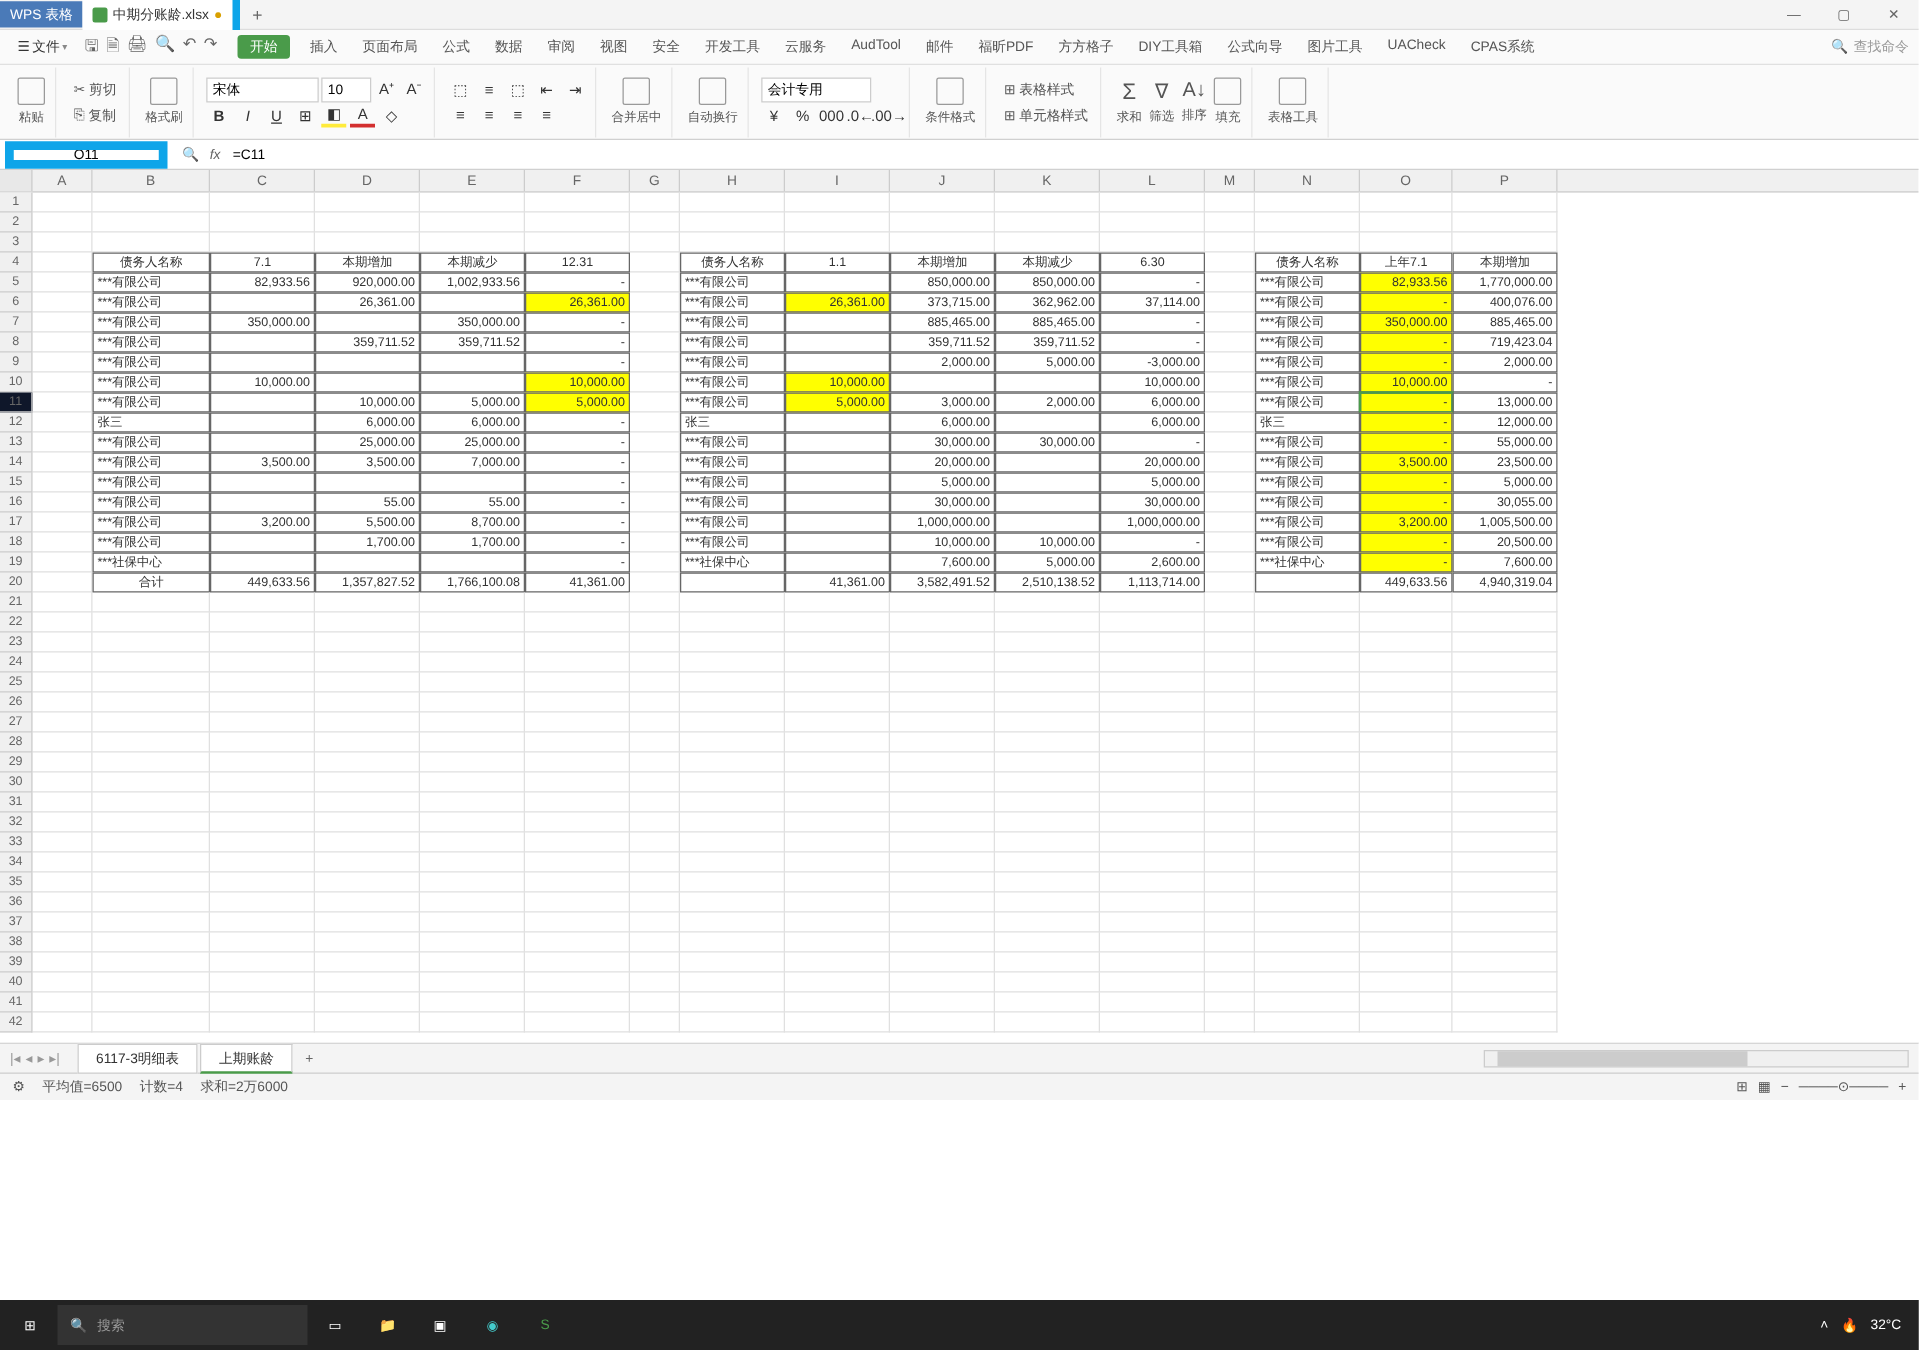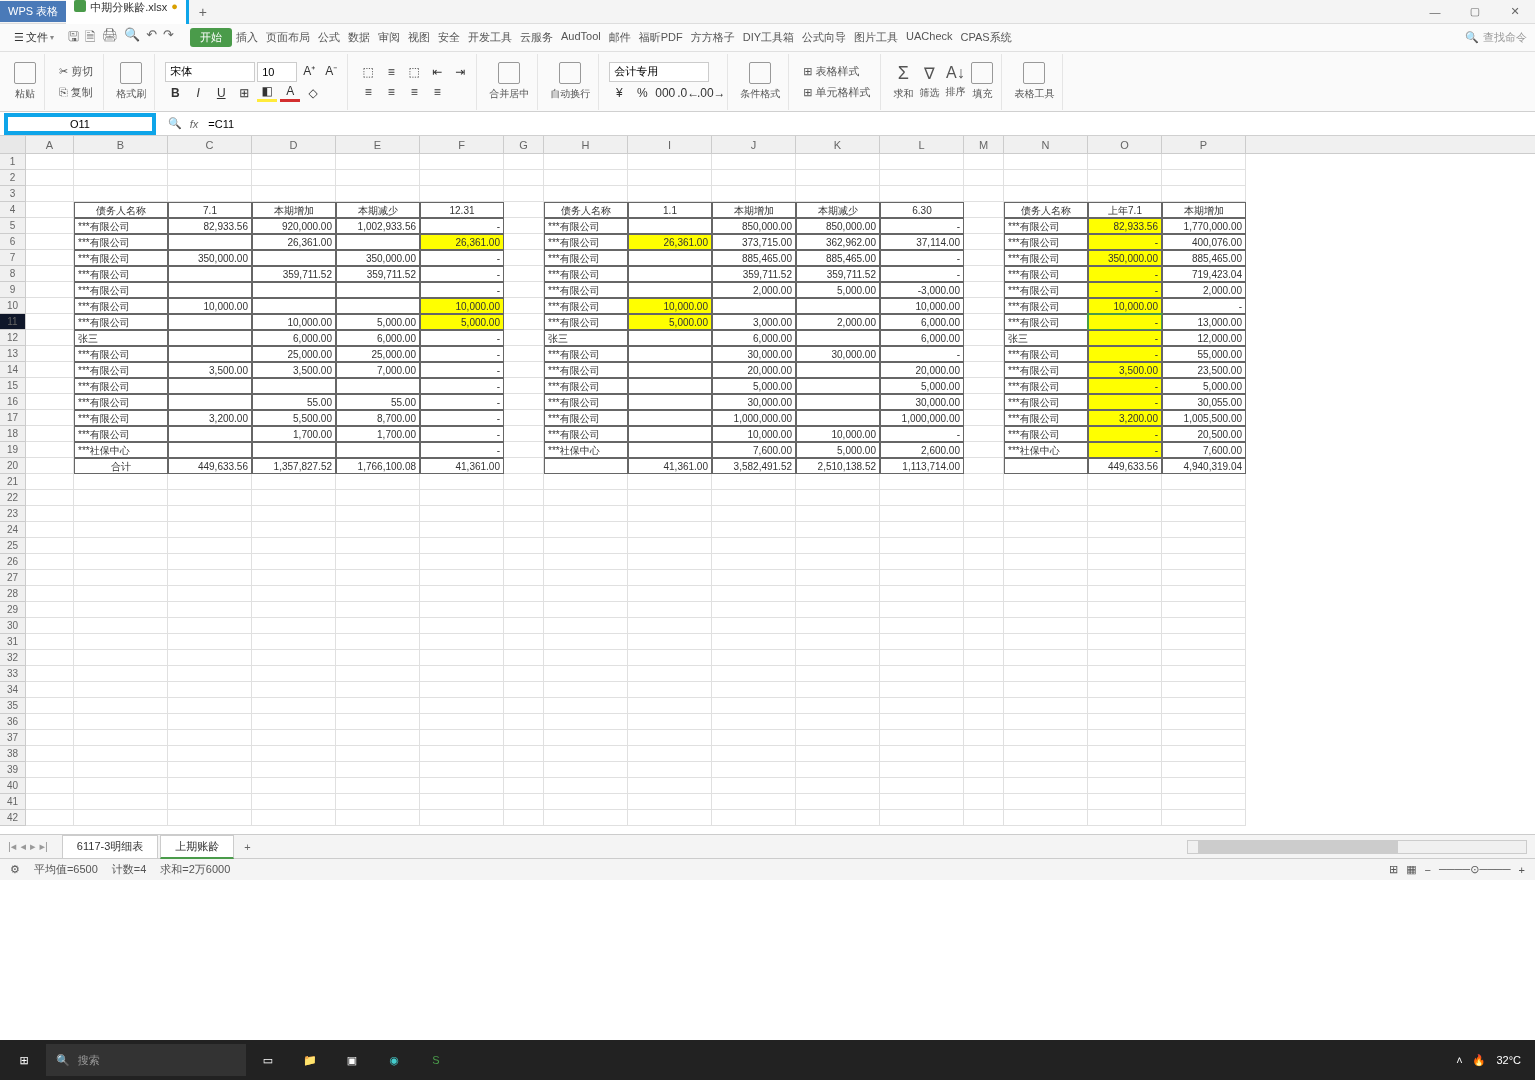--- a/index.html
+++ b/index.html
@@ -1,46 +1,46 @@
 <!DOCTYPE html>
 <html><head>
 <meta charset="utf-8">
 <style>
 *{box-sizing:border-box;margin:0;padding:0;font-family:"Microsoft YaHei",SimSun,sans-serif}
 body{background:#fff;font-size:11px;color:#333;overflow:hidden;width:1535px;height:1080px}
 .titlebar{height:24px;background:#f4f4f4;display:flex;align-items:center;border-bottom:1px solid #ddd}
 .wps-tag{background:#4a7ab8;color:#fff;padding:3px 8px;font-size:11px}
-.tab{display:flex;padding:0 8px;height:24px;background:#fff;border-right:3px solid #0ea5e9;gap:4px}
+.tab{display:flex;align-items:center;padding:0 8px;height:24px;background:#fff;border-right:6px solid #0ea5e9;gap:4px}
 .tab-icon{width:12px;height:12px;background:#4a9b4a;border-radius:2px;display:inline-block}
 .tab-add{padding:0 10px;color:#666;font-size:14px}
 .win-ctrl{margin-left:auto;display:flex}
 .win-btn{width:40px;height:24px;display:flex;align-items:center;justify-content:center;color:#666}
 .toolbar-row{height:28px;display:flex;align-items:center;padding:0 8px;gap:8px;border-bottom:1px solid #e0e0e0;background:#fafafa}
 .file-menu{display:flex;align-items:center;gap:2px;padding:2px 6px}
 .qat-icons{display:flex;gap:6px;color:#666}
 .qat-icons span{cursor:pointer;font-size:13px}
-.menu-tabs{display:flex;margin-left:8px}
+.menu-tabs{display:flex;gap:12px;margin-left:8px}
 .menu-tab{padding:2px 4px;cursor:pointer;color:#555}
 .menu-tab.active{background:#4a9b4a;color:#fff;border-radius:3px;padding:2px 10px}
 .search-cmd{margin-left:auto;color:#999;display:flex;align-items:center;gap:4px}
 .ribbon{height:60px;background:#fafafa;border-bottom:1px solid #d0d0d0;display:flex;align-items:center;padding:2px 6px;gap:4px}
 .ribbon-grp{display:flex;flex-direction:column;gap:2px;border-right:1px solid #e5e5e5;padding:0 6px;height:56px;justify-content:center}
 .ribbon-grp.h{flex-direction:row;align-items:center}
 .rbtn{display:flex;align-items:center;gap:3px;padding:2px 4px;cursor:pointer;font-size:11px;color:#555}
 .rbtn-big{flex-direction:column;font-size:10px;padding:2px 2px}
 .ico{width:16px;height:16px;display:inline-block;border:1px solid #999;border-radius:2px}
 .ico-big{width:22px;height:22px}
 .font-sel{display:flex;gap:2px}
 .font-name{width:90px;height:20px;border:1px solid #ccc;padding:0 4px;font-size:11px}
 .font-size{width:40px;height:20px;border:1px solid #ccc;padding:0 4px;font-size:11px}
 .fmt-row{display:flex;gap:3px}
 .fmt-btn{width:20px;height:18px;display:flex;align-items:center;justify-content:center;cursor:pointer;font-size:12px}
 .dd{font-size:8px;color:#888}
 .namebox-row{height:24px;display:flex;align-items:center;border-bottom:1px solid #d0d0d0;background:#fff}
-.namebox{width:152px;height:22px;border:4px solid #0ea5e9;text-align:center;font-size:11px;margin-left:4px}
+.namebox{width:130px;height:22px;border:7px solid #0ea5e9;text-align:center;font-size:11px;margin-left:4px}
 .fx-area{display:flex;align-items:center;gap:8px;margin-left:12px}
 .fx-lbl{font-style:italic;color:#666}
 .formula-bar{border:none;font-size:11px;width:400px;padding:2px}
 .grid-area{position:relative;height:698px;overflow:hidden;background:#fff}
 .col-headers{display:flex;height:18px;background:#f0f0f0;border-bottom:1px solid #ccc}
 .corner{width:26px;border-right:1px solid #ccc;background:#e8e8e8}
 .ch{border-right:1px solid #ccc;text-align:center;font-size:11px;color:#666;line-height:18px}
 .grid-body{display:flex}
 .row-headers{width:26px;background:#f0f0f0}
 .rh{height:16px;border-bottom:1px solid #ccc;border-right:1px solid #ccc;text-align:center;font-size:10px;color:#666;line-height:16px}
@@ -185,21 +185,21 @@
         <span>合并居中</span>
       </div>
   </div>
   <div class="ribbon-grp">
     <div class="rbtn rbtn-big">
         <span class="ico ico-big"></span>
         <span>自动换行</span>
       </div>
   </div>
   <div class="ribbon-grp">
-    <input style="width: 100px; height: 20px; border: 1px solid rgb(204, 204, 204); font-size: 11px; padding: 0px 4px;" value="会计专用">
+    <input style="width: 88px; height: 20px; border: 1px solid rgb(204, 204, 204); font-size: 11px; padding: 0px 4px;" value="会计专用">
     <div class="fmt-row">
       <span class="fmt-btn">¥</span>
       <span class="fmt-btn">%</span>
       <span class="fmt-btn">000</span>
       <span class="fmt-btn">.0←</span>
       <span class="fmt-btn">.00→</span>
     </div>
   </div>
   <div class="ribbon-grp">
     <div class="rbtn rbtn-big">

